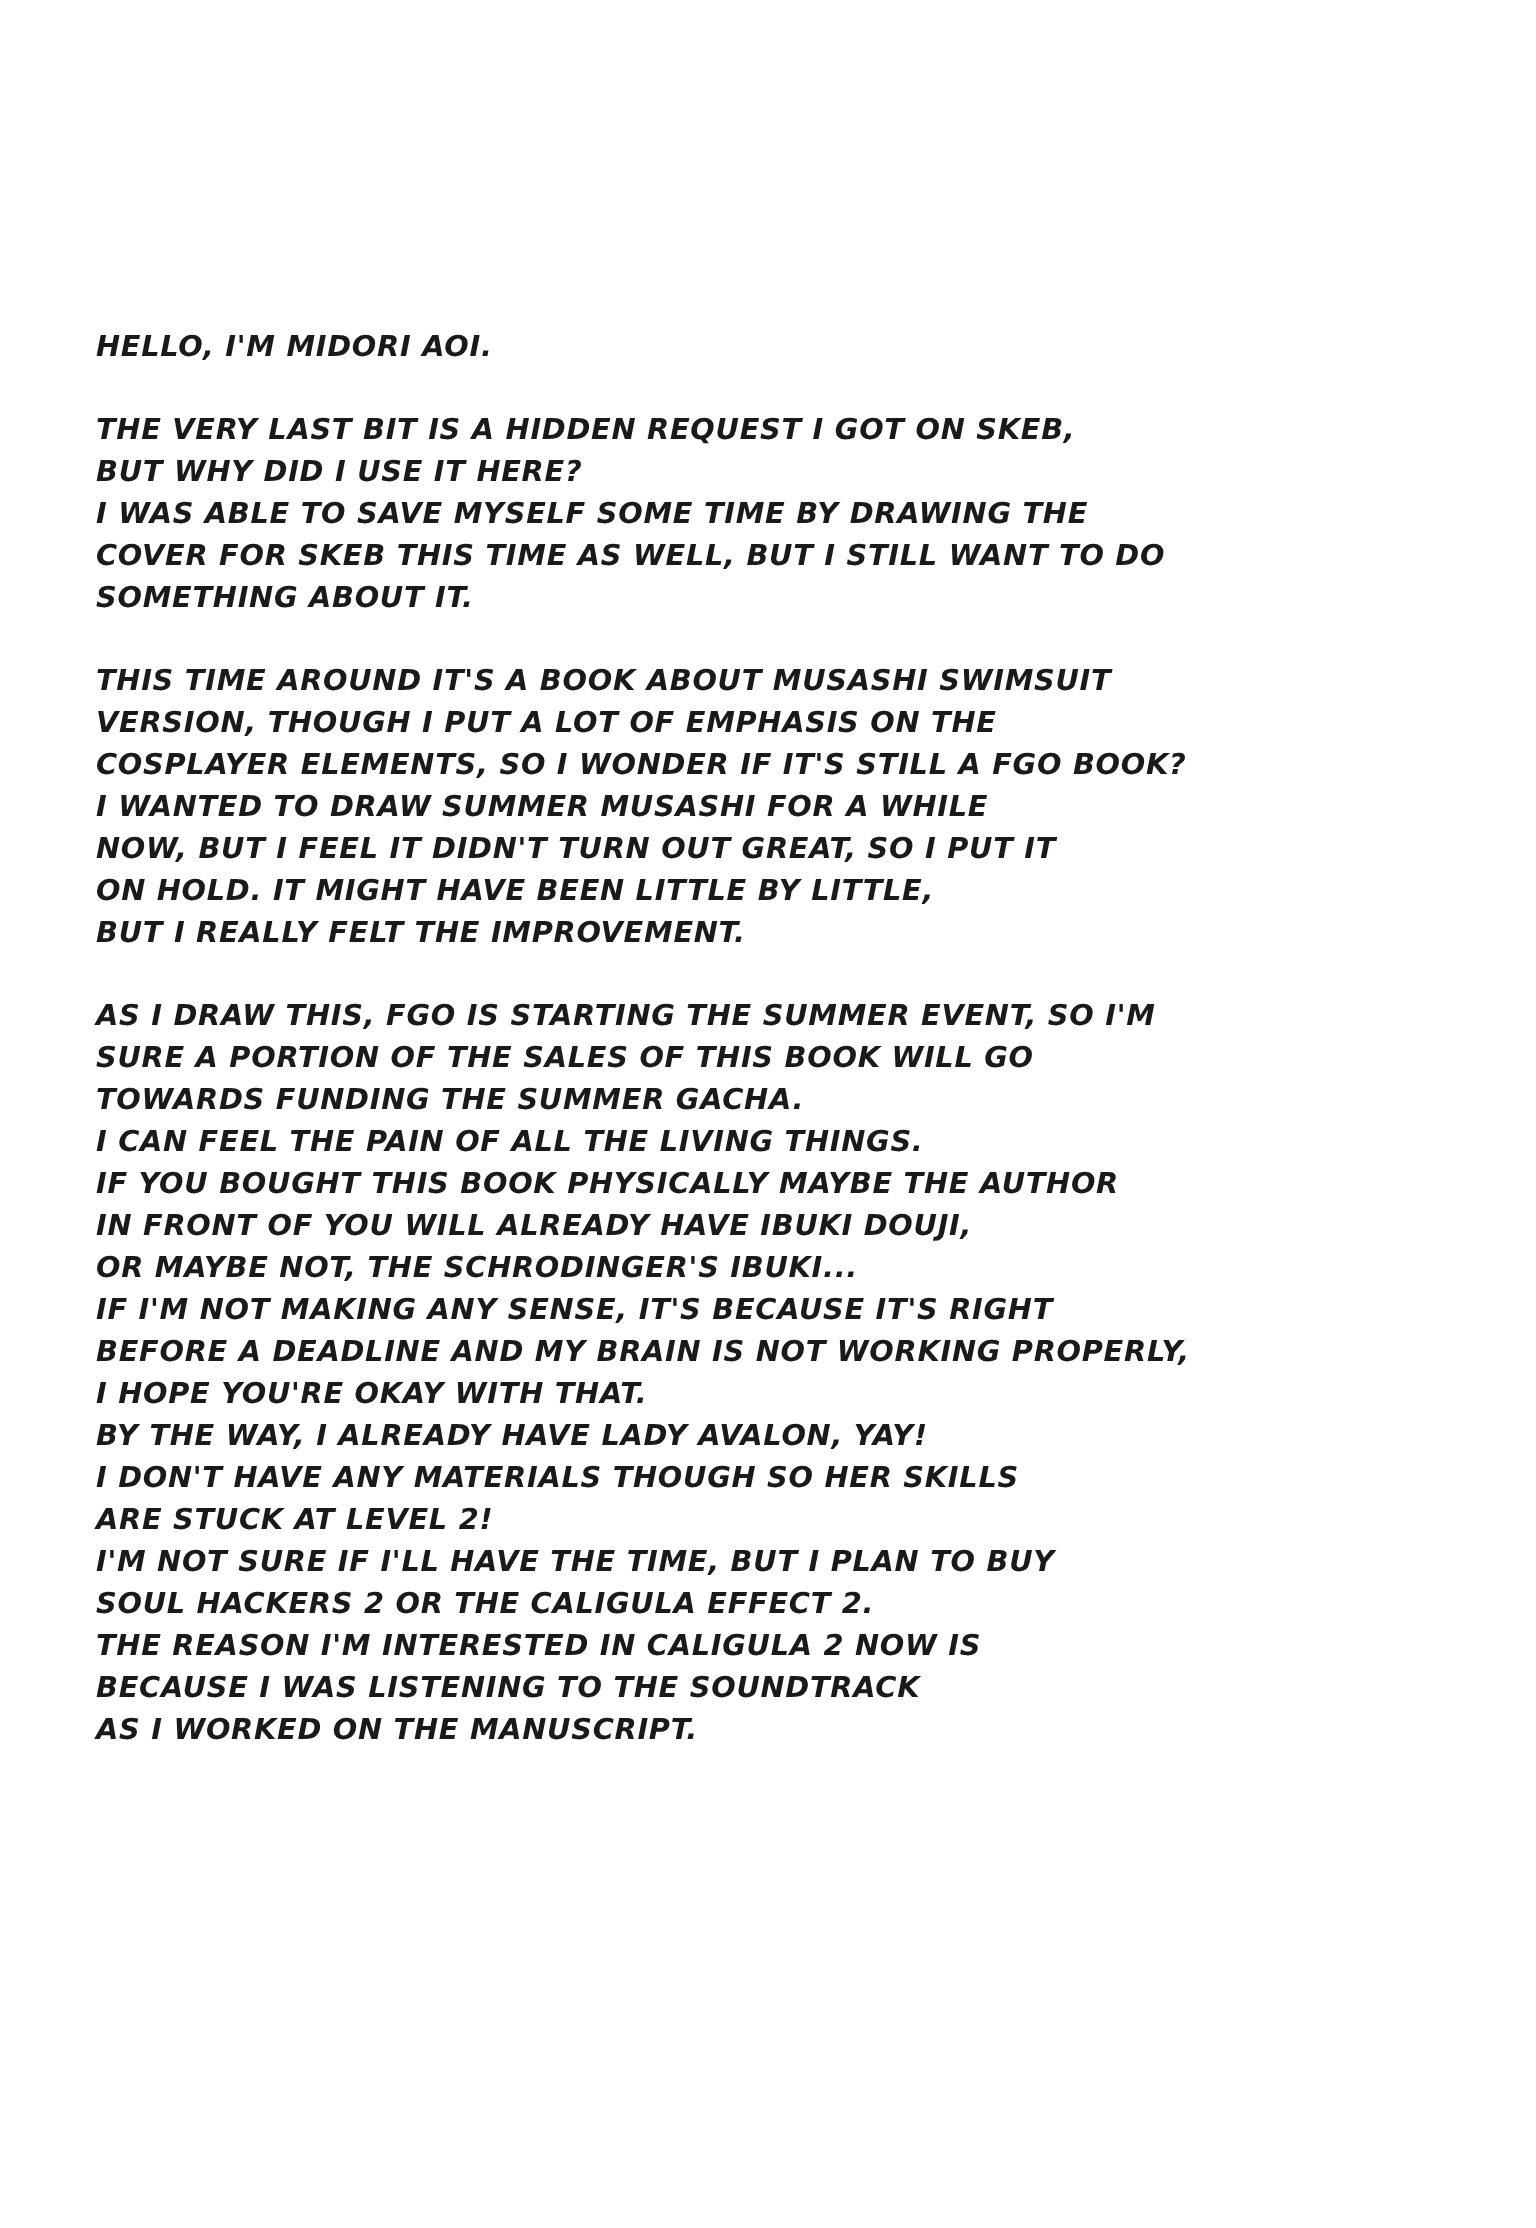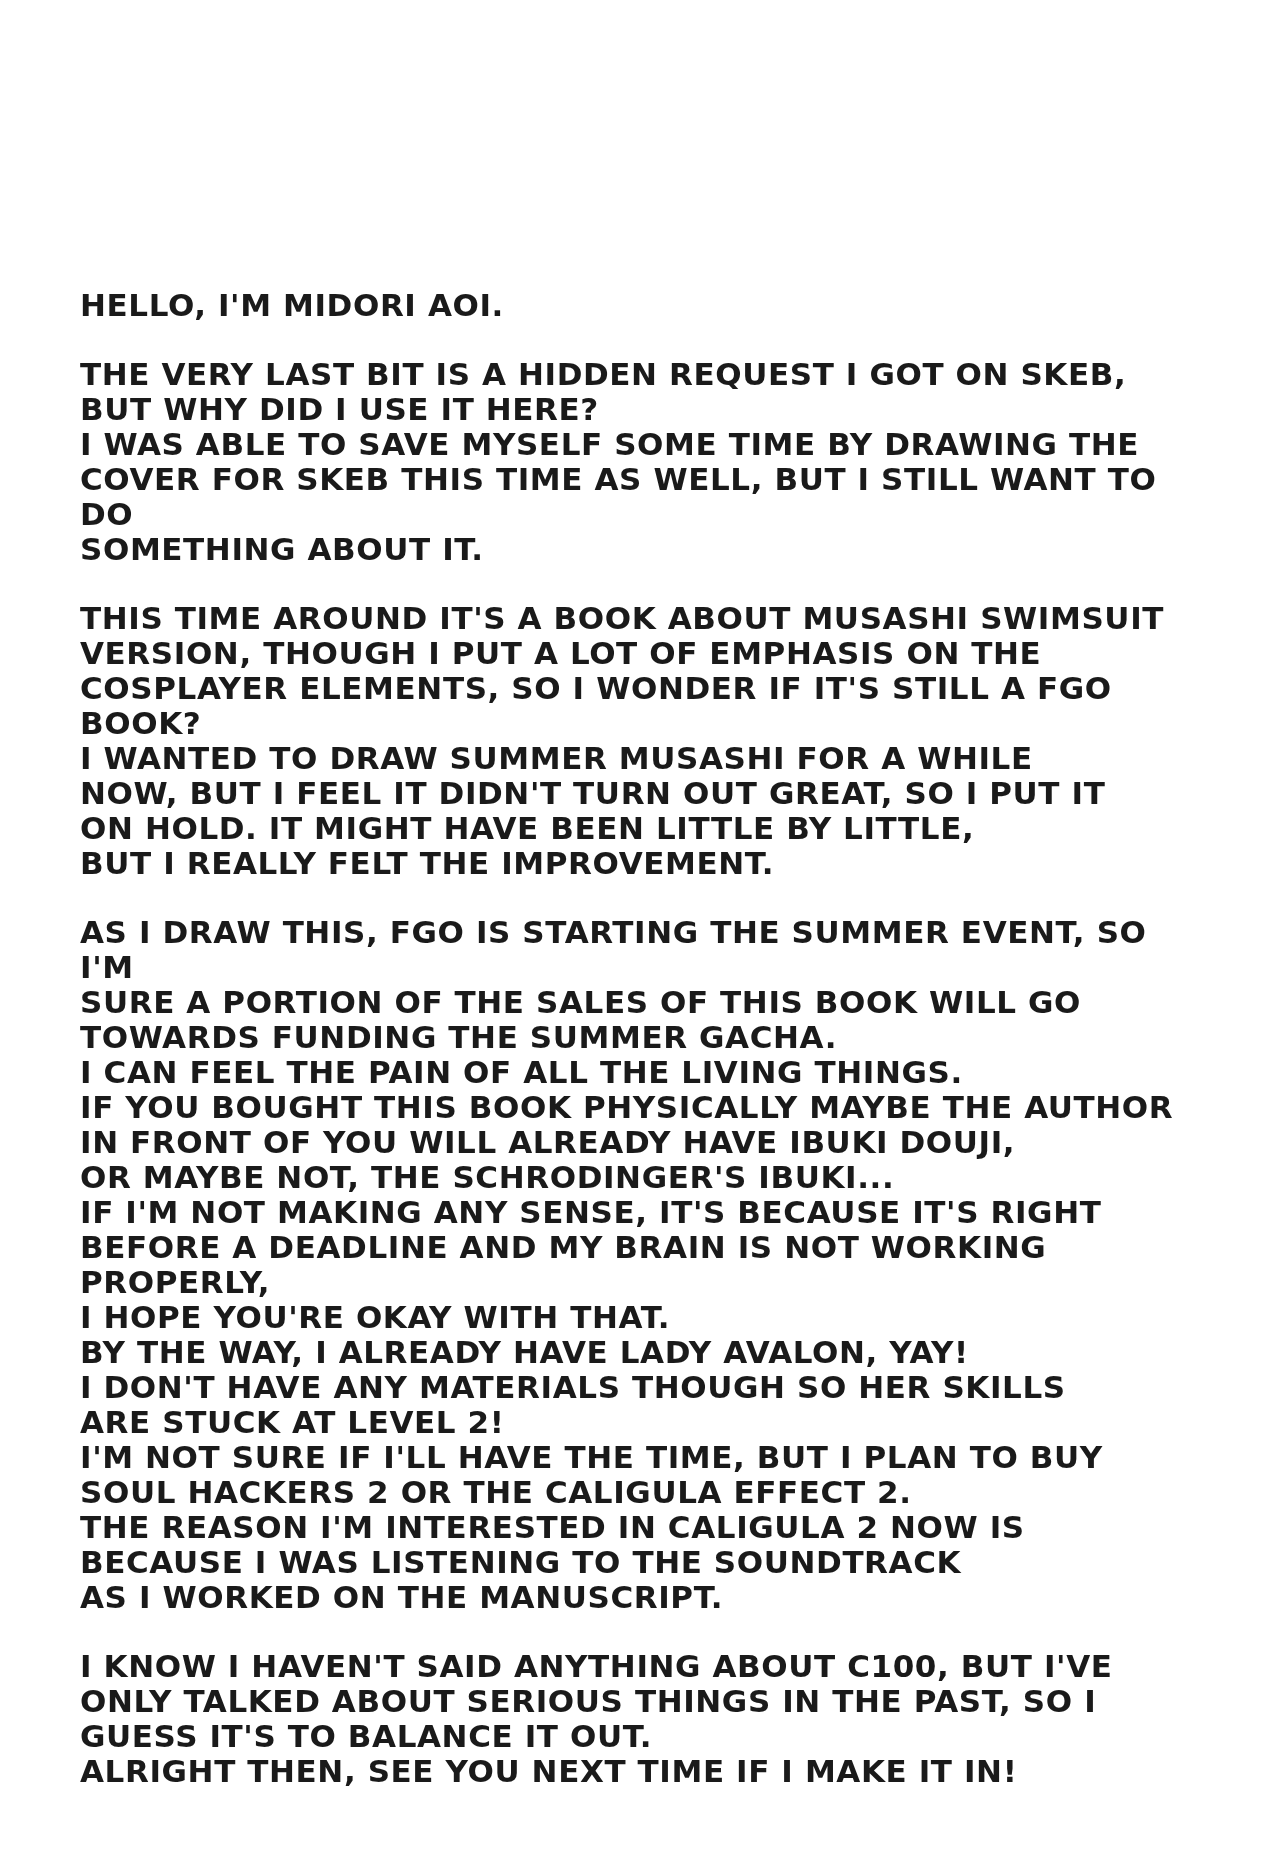--- a/index.html
+++ b/index.html
@@ -10,29 +10,30 @@
   .page {
     position: relative;
     width: 1280px;
     height: 1857px;
     background: #ffffff;
     overflow: hidden;
   }
   .afterword {
     position: absolute;
     left: 80px;
-    top: 288px;
+    top: 272px;
     width: 1120px;
     font-family: "DejaVu Sans", sans-serif;
     font-weight: 700;
-    font-size: 31px;
+    font-size: 24px;
     line-height: 35px;
     letter-spacing: 0.6px;
     color: #1a1a1a;
     text-transform: uppercase;
+    font-style: italic;
   }
   .para {
     margin: 0 0 34px 0;
     white-space: pre-line;
   }
   .para:last-child {
     margin-bottom: 0;
   }
 </style>
 </head>
@@ -64,18 +65,14 @@
 BEFORE A DEADLINE AND MY BRAIN IS NOT WORKING PROPERLY,
 I HOPE YOU'RE OKAY WITH THAT.
 BY THE WAY, I ALREADY HAVE LADY AVALON, YAY!
 I DON'T HAVE ANY MATERIALS THOUGH SO HER SKILLS
 ARE STUCK AT LEVEL 2!
 I'M NOT SURE IF I'LL HAVE THE TIME, BUT I PLAN TO BUY
 SOUL HACKERS 2 OR THE CALIGULA EFFECT 2.
 THE REASON I'M INTERESTED IN CALIGULA 2 NOW IS
 BECAUSE I WAS LISTENING TO THE SOUNDTRACK
 AS I WORKED ON THE MANUSCRIPT.</p>
-    <p class="para">I KNOW I HAVEN'T SAID ANYTHING ABOUT C100, BUT I'VE
-ONLY TALKED ABOUT SERIOUS THINGS IN THE PAST, SO I
-GUESS IT'S TO BALANCE IT OUT.
-ALRIGHT THEN, SEE YOU NEXT TIME IF I MAKE IT IN!</p>
   </div>
 </div>
 
 </body></html>

